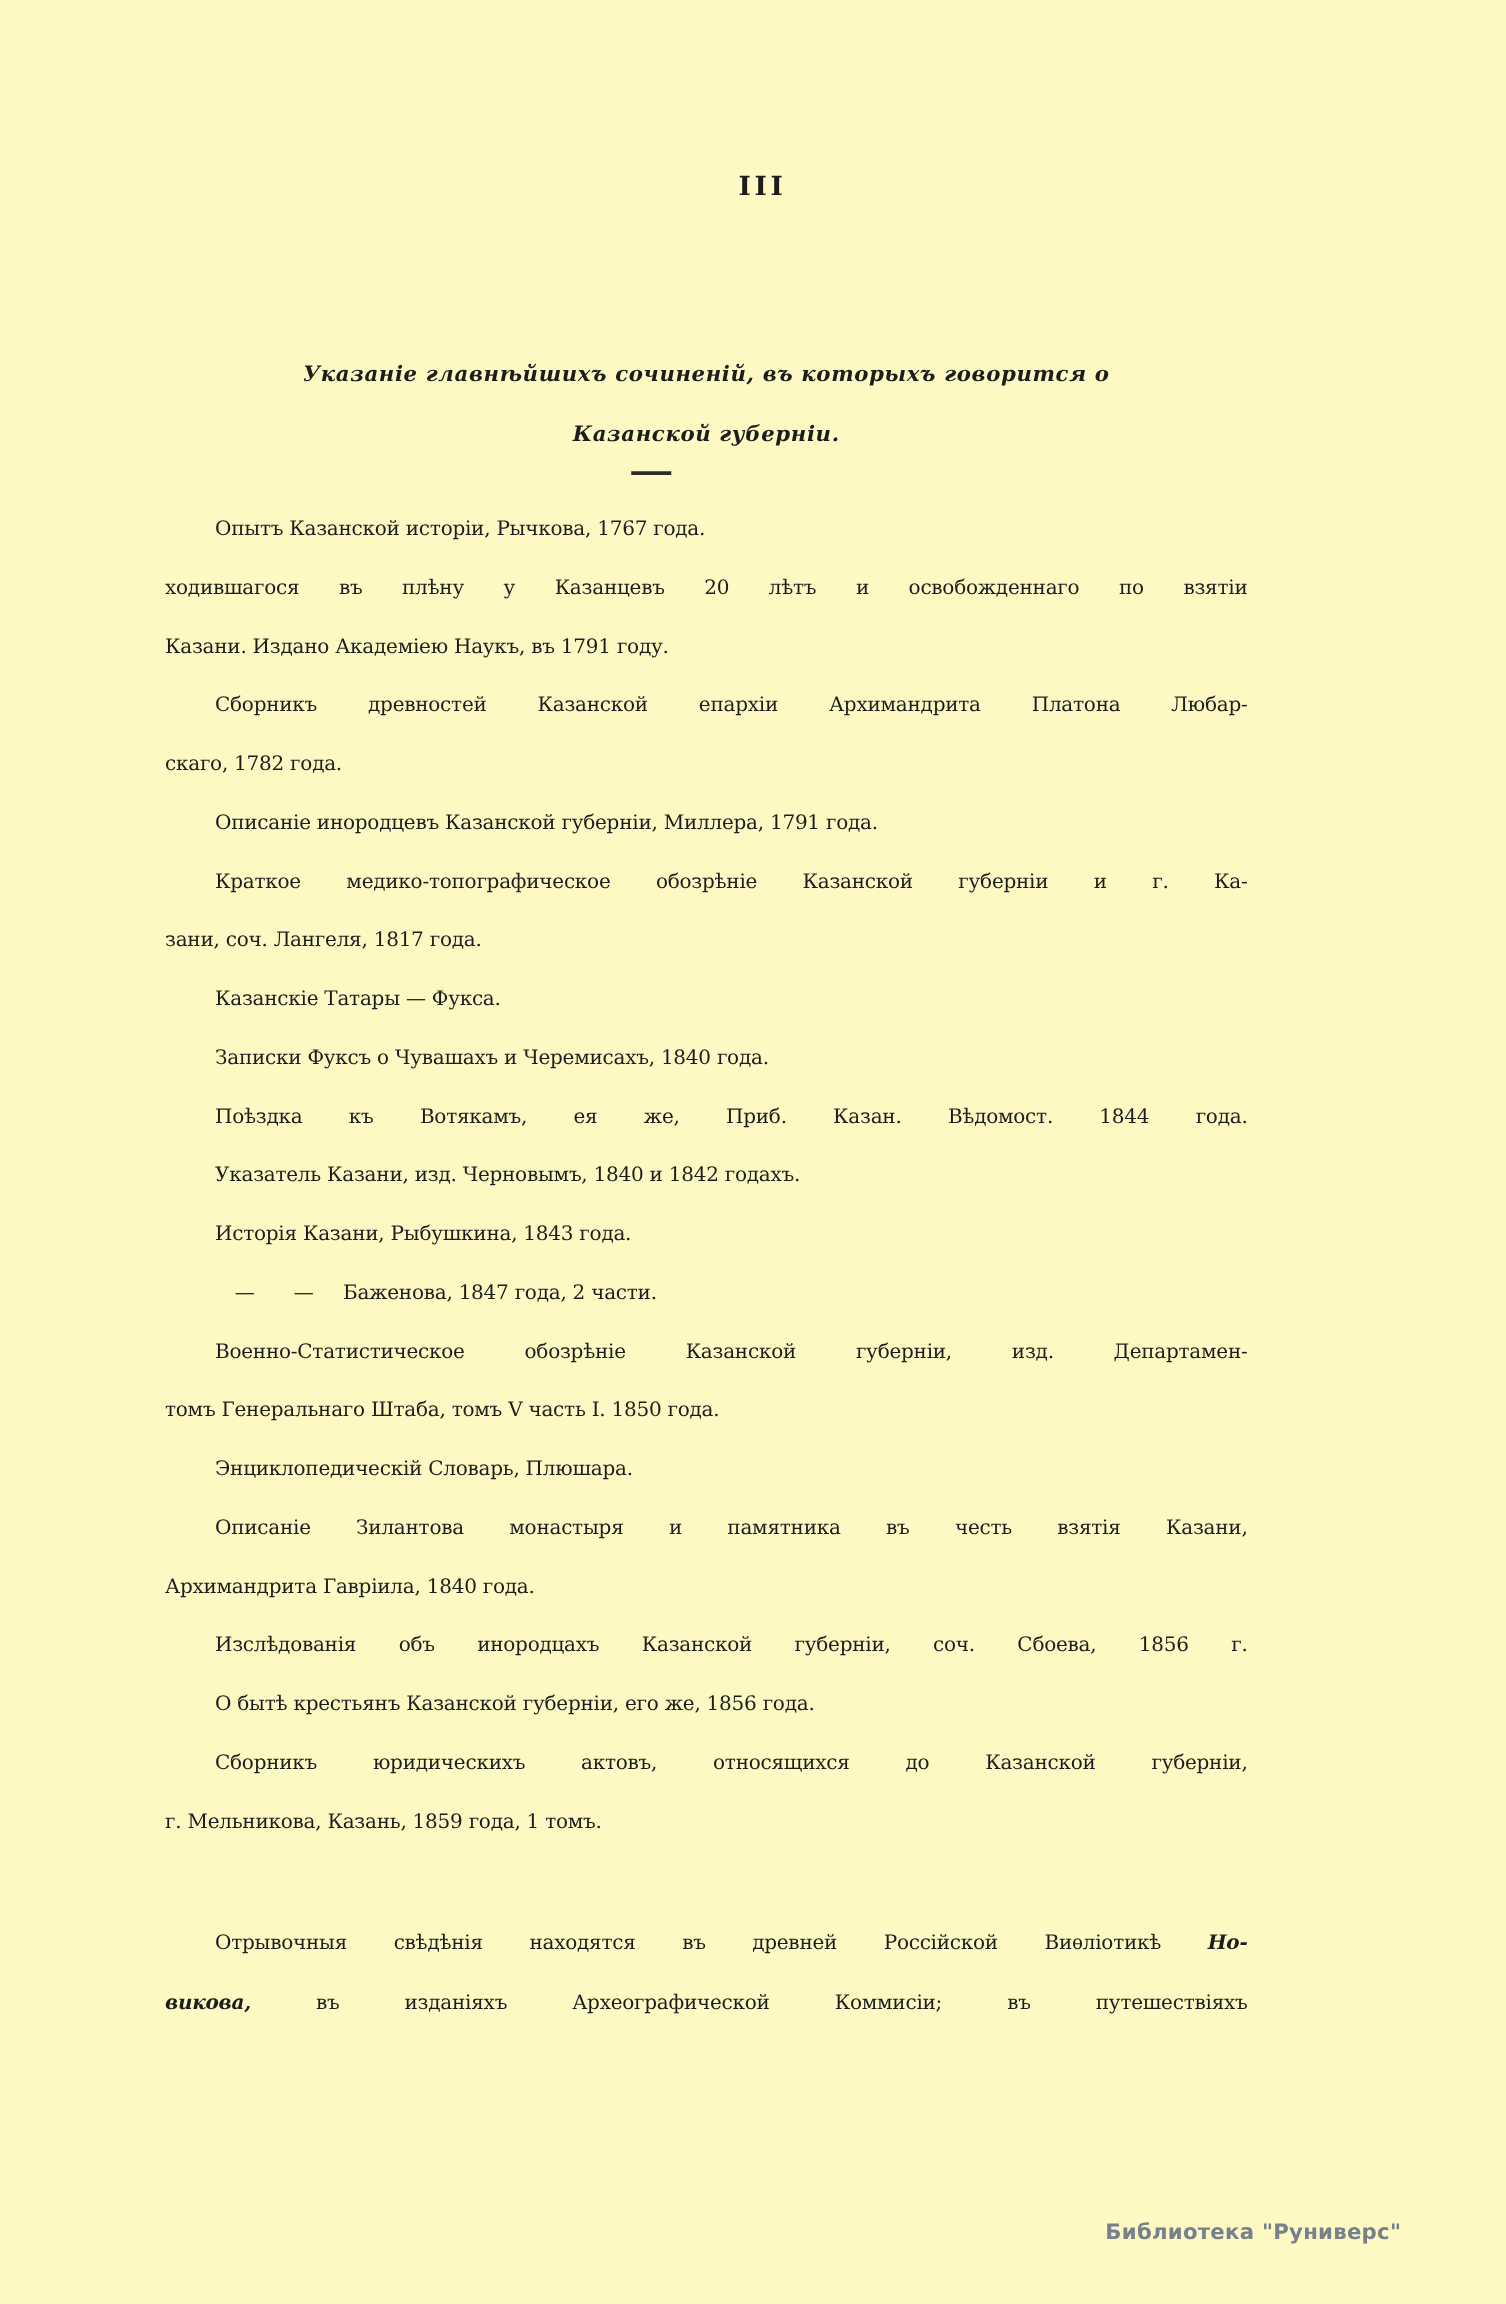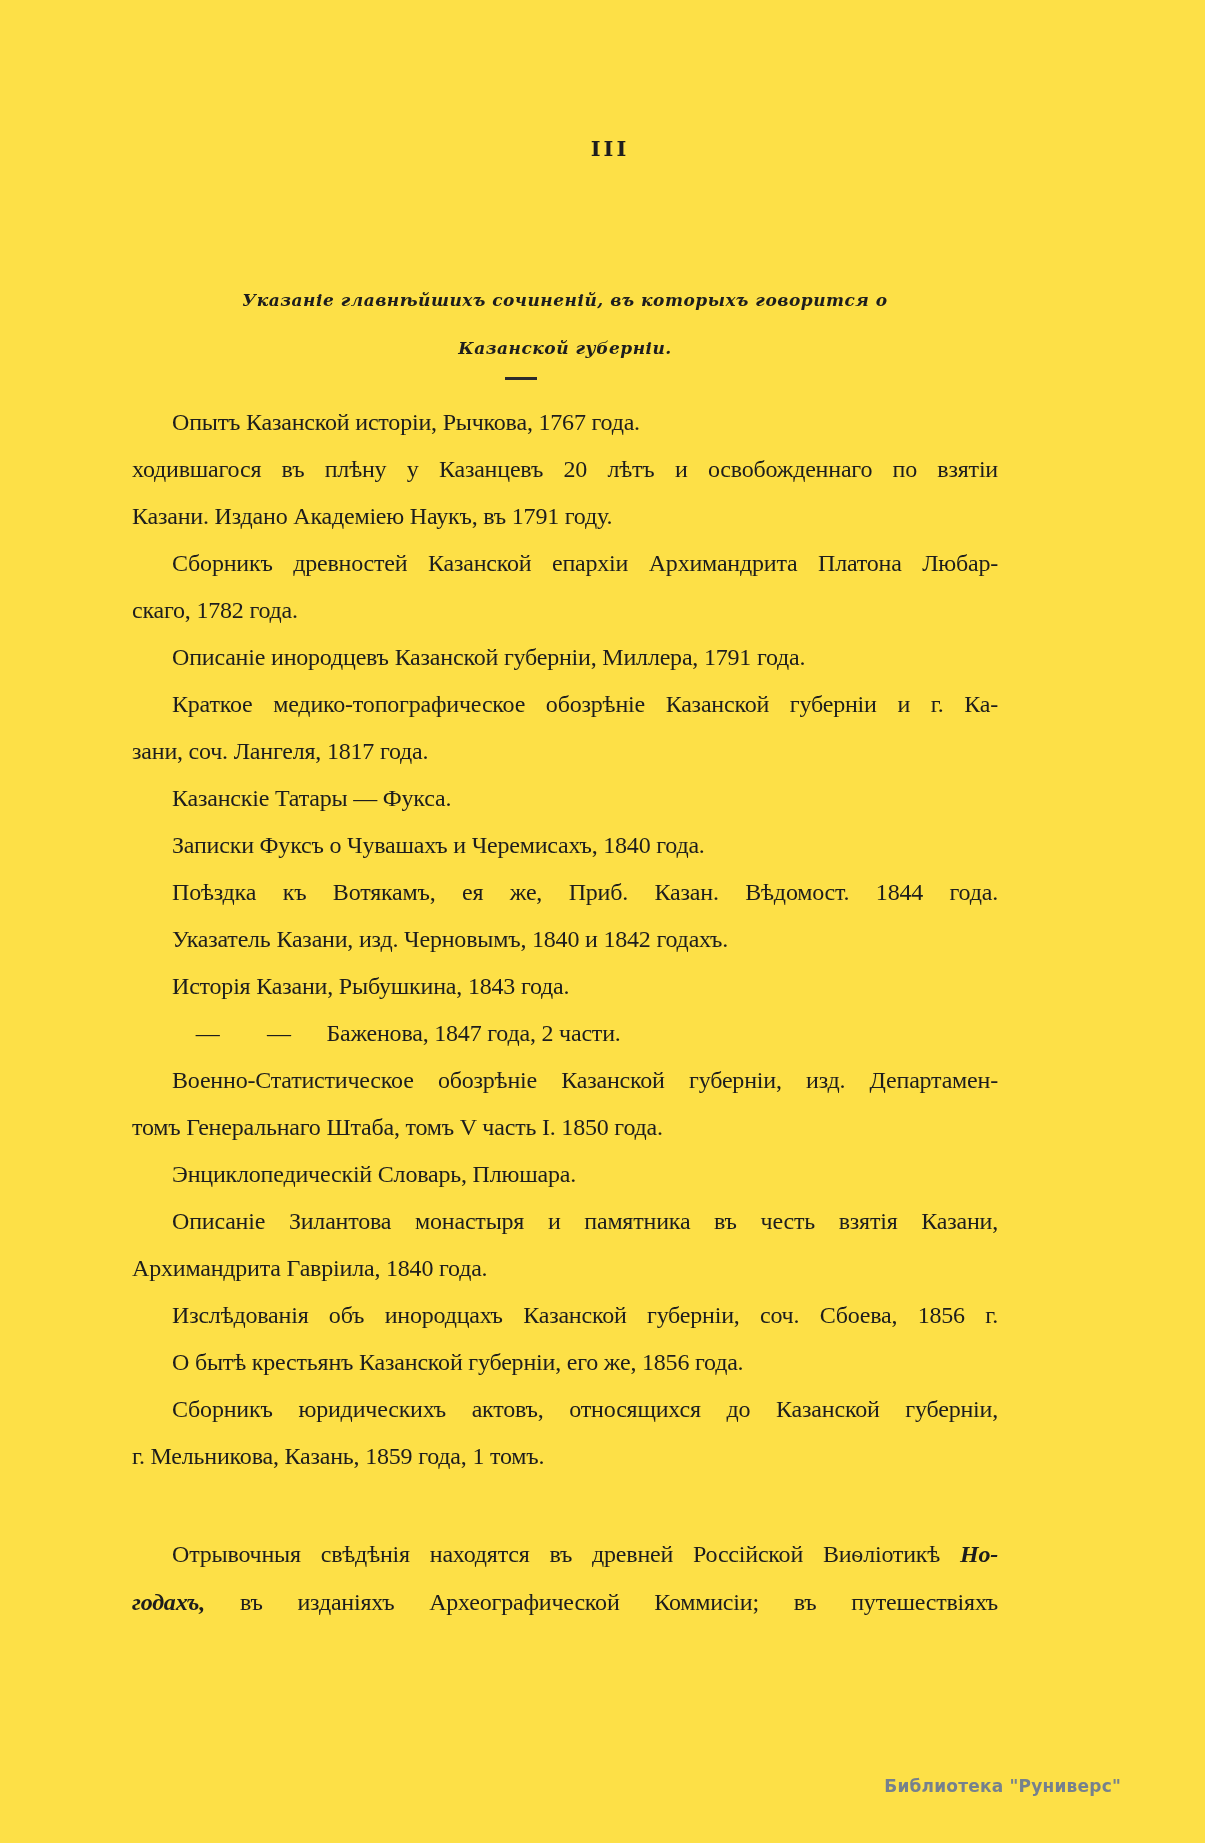--- a/index.html
+++ b/index.html
@@ -1,20 +1,20 @@
 <!DOCTYPE html>
 <html><head>
 <meta charset="utf-8">
 <style>
   html, body { margin:0; padding:0; background:#e9e9e9; }
   .page {
     position:relative;
     width:1205px; height:1843px;
     margin:0 auto;
-    background:#fde047;
+    background:#fef9c3;
     overflow:hidden;
     font-family:"DejaVu Serif","Liberation Serif",serif;
     color:#1d1d1d;
   }
   .page-number {
     position:absolute; top:136px; left:60px; width:1100px;
     text-align:center;
     font-size:21px; font-weight:700; letter-spacing:3px;
   }
   .heading {
@@ -23,21 +23,21 @@
     font-style:italic; font-weight:700;
     font-size:17px; line-height:48px;
     letter-spacing:0.5px;
   }
   .divider {
     position:absolute; top:377px; left:505px;
     width:32px; height:3px; background:#2c2c2c;
   }
   .body-block {
     position:absolute; left:132px; top:399px; width:866px;
-    font-size:24px; line-height:47px; letter-spacing:-0.2px;font-family:Liberation Serif, serif;
+    font-size:16px; line-height:47px; letter-spacing:-0.2px;
   }
   .line { white-space:nowrap; height:47px; }
   .indent { text-indent:40px; }
   .full { text-align:justify; text-align-last:justify; }
   .closing { margin-top:50px; }
   .closing .line { line-height:48px; height:48px; }
   .em { font-style:italic; font-weight:700; }
   .watermark {
     position:absolute; top:1776px; right:84px;
     font-family:"DejaVu Sans","Liberation Sans",sans-serif;
@@ -80,19 +80,19 @@
         <div class="line indent">Энциклопедическій Словарь, Плюшара.</div>
         <div class="line indent full">Описаніе Зилантова монастыря и памятника въ честь взятія Казани,</div>
         <div class="line">Архимандрита Гавріила, 1840 года.</div>
         <div class="line indent full">Изслѣдованія объ инородцахъ Казанской губерніи, соч. Сбоева, 1856 г.</div>
         <div class="line indent">О бытѣ крестьянъ Казанской губерніи, его же, 1856 года.</div>
         <div class="line indent full">Сборникъ юридическихъ актовъ, относящихся до Казанской губерніи,</div>
         <div class="line">г. Мельникова, Казань, 1859 года, 1 томъ.</div>
       </div>
     <div class="closing">
         <div class="line indent full"><span>Отрывочныя свѣдѣнія находятся въ древней Россійской Виѳліотикѣ </span><span class="em">Но-</span><span></span></div>
-        <div class="line full"><span></span><span class="em">годахъ,</span><span> въ изданіяхъ Археографической Коммисіи; въ путешествіяхъ</span></div>
+        <div class="line full"><span></span><span class="em">викова,</span><span> въ изданіяхъ Археографической Коммисіи; въ путешествіяхъ</span></div>
       </div>
   </div>
 
   <div class="watermark">Библиотека "Руниверс"</div>
 
 </div>
 
 </body></html>

